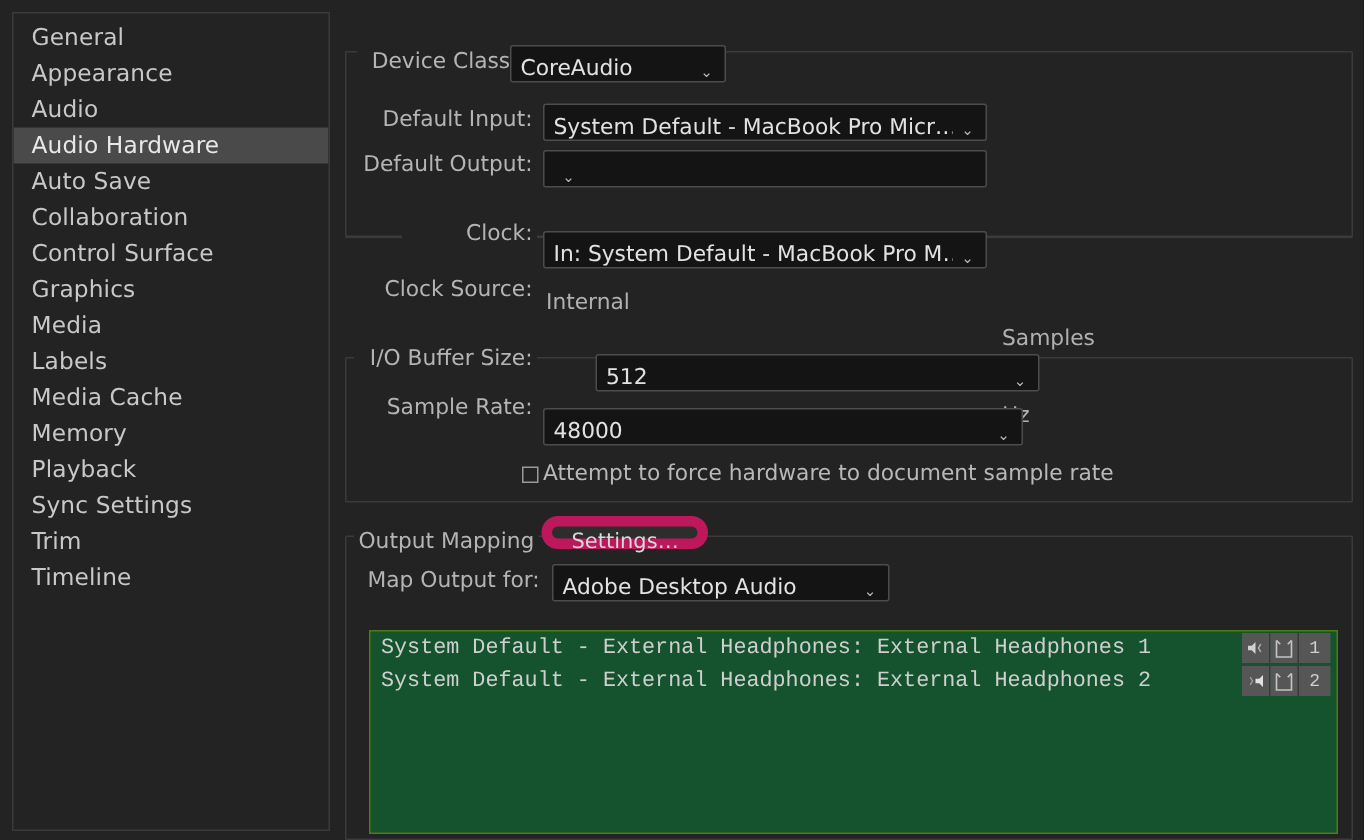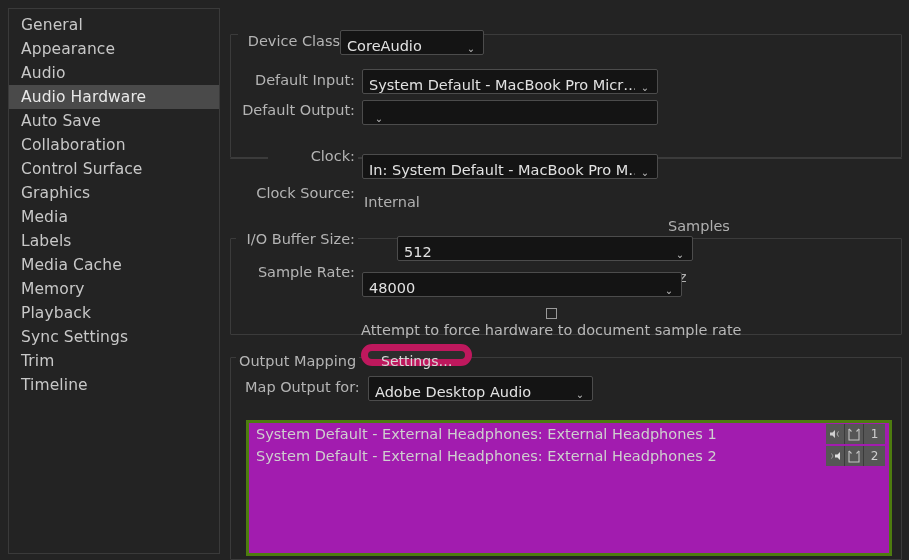--- a/index.html
+++ b/index.html
@@ -132,22 +132,23 @@
     font-size: 14px;
     height: 22px;
     line-height: 20px;
     padding: 0 13px;
     white-space: nowrap;
   }
 
   
   #listbox {
     position: absolute;
-    background: #a21caf;
-    border: 3px solid #4d7c0f;
+    background: #14532d;
+    border: 1px solid #4d7c0f;
+    font-family: Liberation Mono, monospace;
   }
   .lrow {
     position: relative;
     height: 22px;
     display: flex;
     align-items: center;
   }
   .lrow .lname {
     color: #cfcfcf;
     font-size: 14.5px;
@@ -247,21 +248,21 @@
     </div>
 
     <div class="val-static" style="left:437px; top:251px;margin-top:18px;">Hz</div>
 
     <div class="lbl right" style="left:8px; top:264px; width:122px;">Sample Rate:</div>
     <div class="combo" style="left:134px; top:272px; width:320px;">
       <span class="ctext">48000</span>
       <span class="chev">⌄</span>
     </div>
 
-    <div class="chkrow" style="left:133px; top:308px;flex-direction:column;">
+    <div class="chkrow" style="left:120px; top:308px;">
       <span class="chkbox"></span>
       <span class="chklabel">Attempt to force hardware to document sample rate</span>
     </div>
 
     <div class="lbl" style="left:8px; top:353px;">Output Mapping</div>
     <div class="pill" style="left:133px; top:344px;">Settings…</div>
 
     <div class="lbl" style="left:14px; top:379px;">Map Output for:</div>
     <div class="combo" style="left:140px; top:376px; width:225px;">
       <span class="ctext">Adobe Desktop Audio</span>

